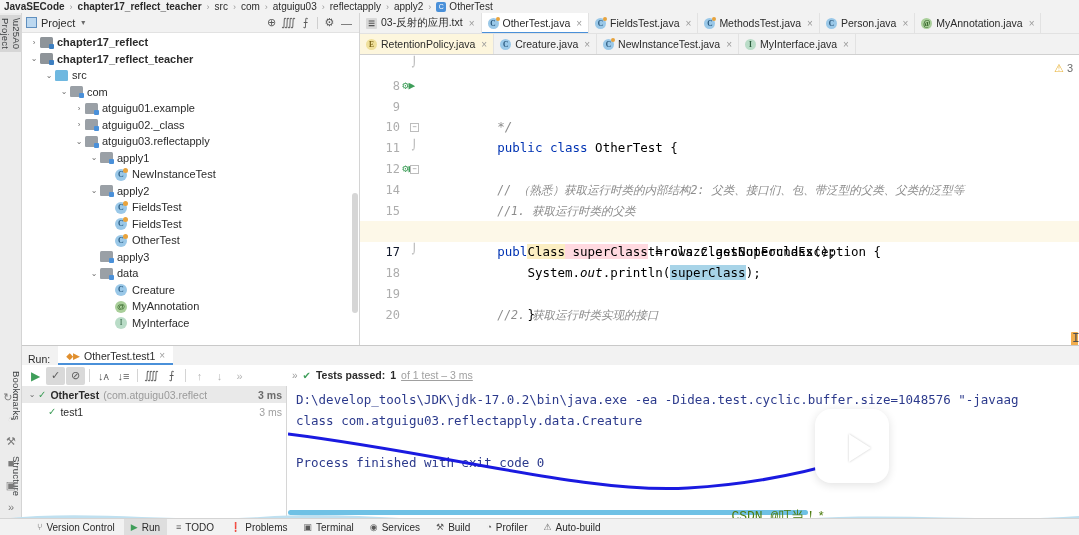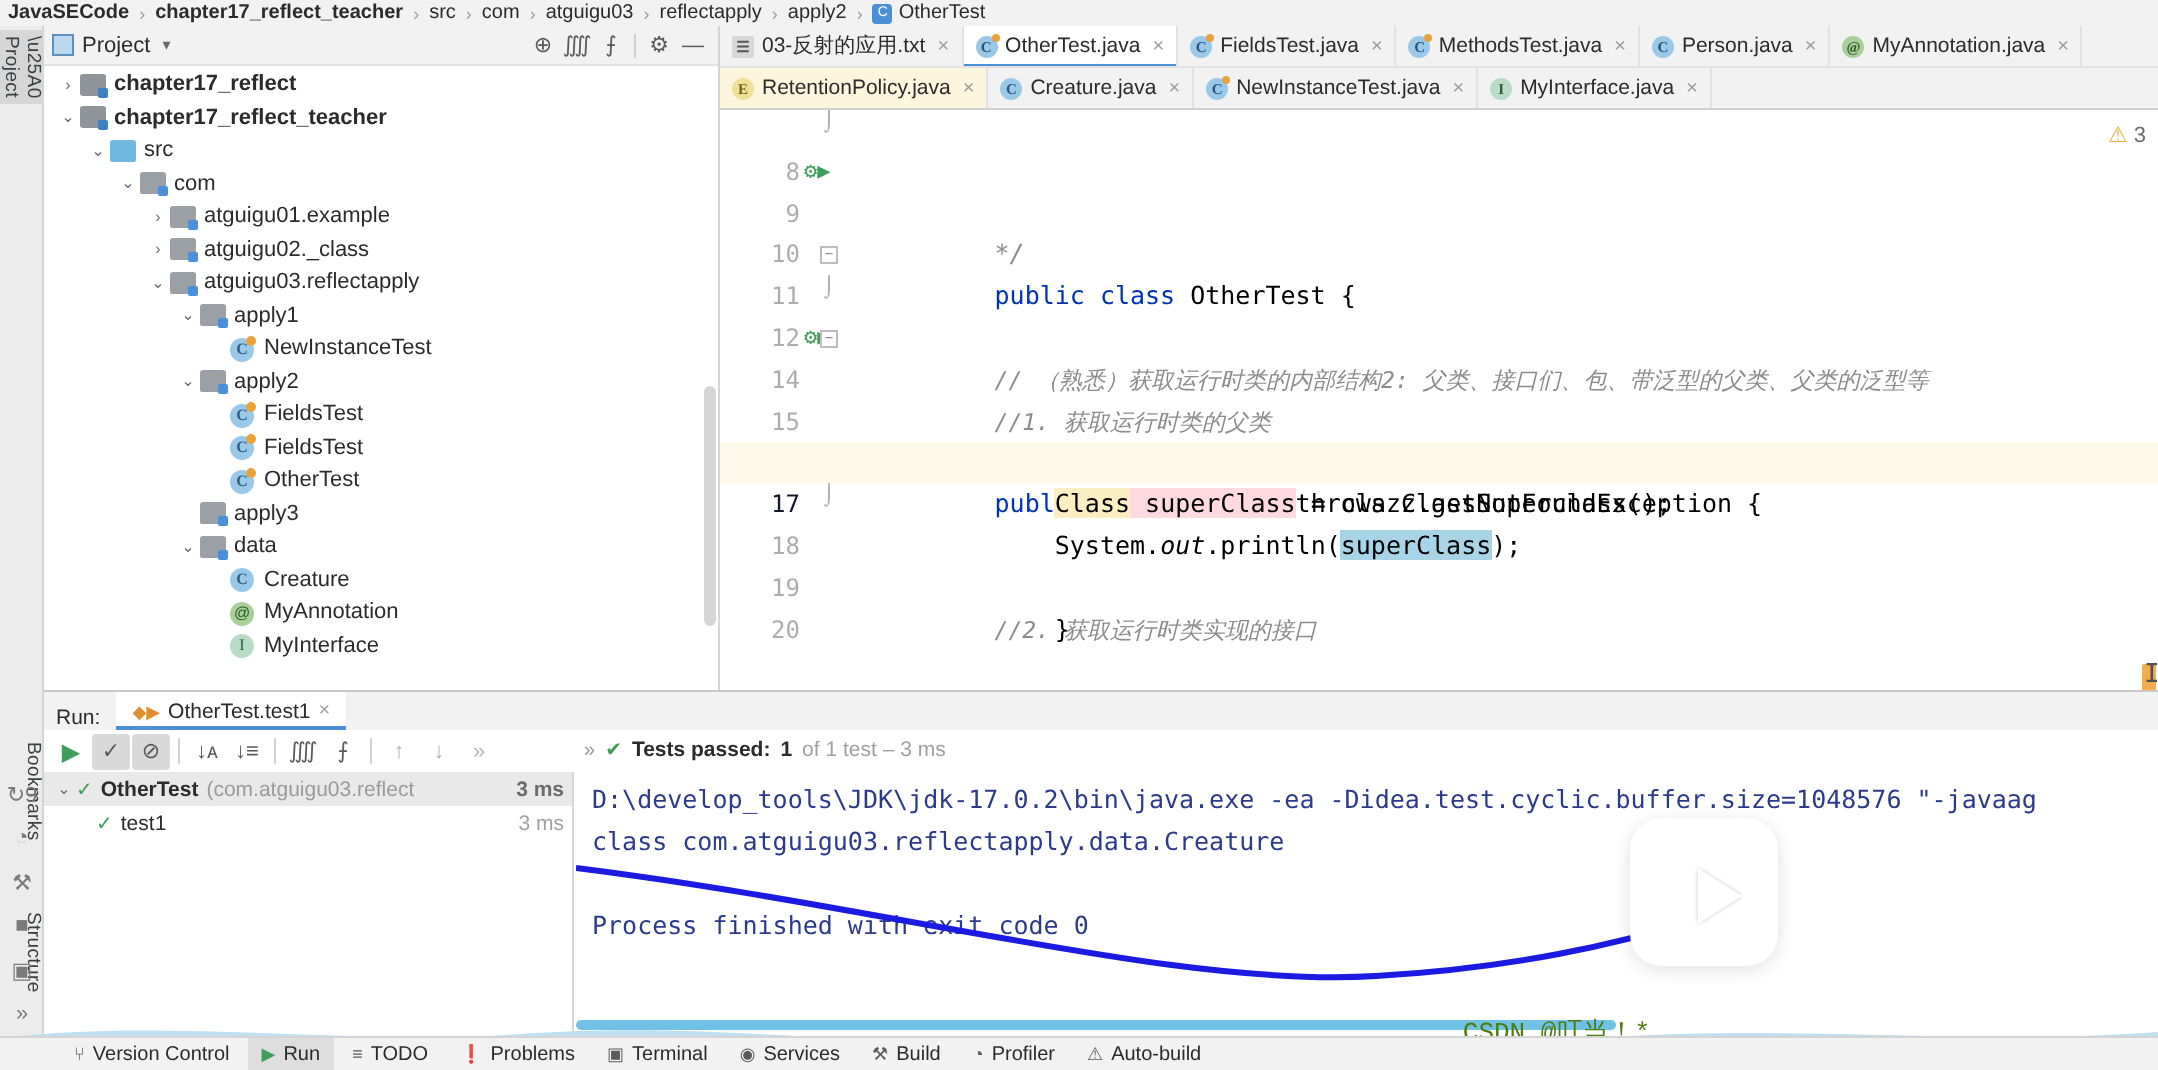--- a/index.html
+++ b/index.html
@@ -166,21 +166,21 @@
   .lgut { position:absolute; top:40px; left:-22px; width:22px; height:133px; }
   .lg-ic { width:22px; height:22px; display:flex; align-items:center;
     justify-content:center; color:#7a7a7a; font-size:11px; }
 
   .console { position:absolute; top:19px; left:266px; width:791px; height:154px;
     background:#ffffff; overflow:hidden; }
   .cons-status { height:20px; display:flex; align-items:center; gap:5px;
     padding-left:4px; font-size:10.5px; color:#2b2b2b; }
   .cs-chev { color:#9a9a9a; font-size:10px; }
   .cs-ok { color:#3f9e5a; font-size:10px; }
-  .cs-dim { color:#a0a0a0; }
+  .cs-dim { color:#a0a0a0;text-decoration:underline; }
   .cs-b { font-weight:bold; }
   .cons-body { position:absolute; top:20px; left:0; width:791px; height:134px;
     font-family:"DejaVu Sans Mono", monospace; font-size:12.5px; color:#2c3a8c;
     padding:4px 0 0 8px; line-height:21px; white-space:pre; overflow:hidden; }
 
   
   .blob { position:absolute; right:2px; bottom:30px; width:118px; height:96px;
     pointer-events:none; }
   .blob-card { position:absolute; right:6px; top:0; width:74px; height:74px;
     background:#ffffff; border-radius:16px;

